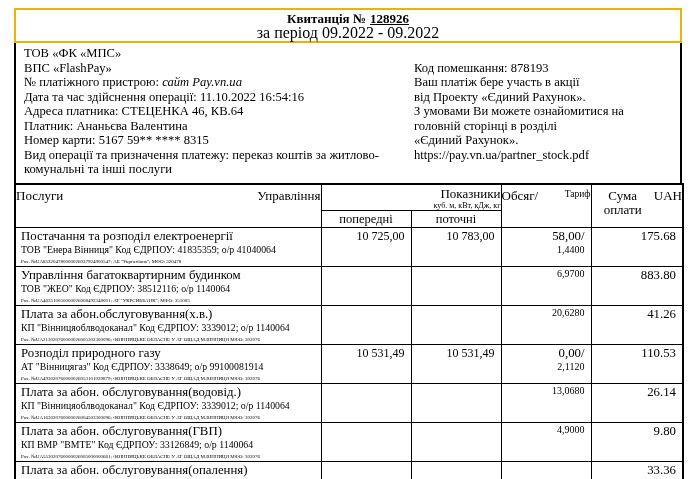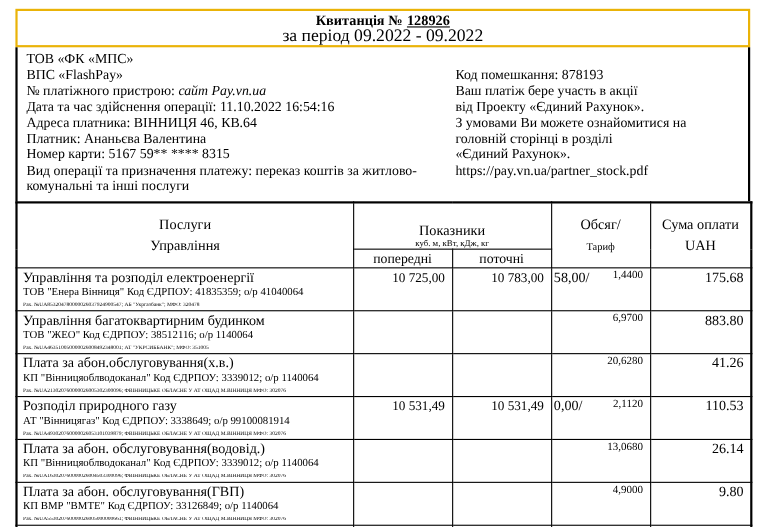--- a/index.html
+++ b/index.html
@@ -26,34 +26,34 @@
   .info-right { flex: 1; padding-top: 14.5px; }
   .iline { font-size: 12.6px; line-height: 14.5px; }
   .it { font-style: italic; }
 
   
   table { border-collapse: collapse; width: 668px; table-layout: fixed; }
   table { border: 2px solid #000; }
   td { border: 1.5px solid #000; padding: 0; vertical-align: top; }
 
   .hc { text-align: center; vertical-align: middle; }
-  .h-split { display: flex; flex-direction: column; justify-content: space-between; height: 38px; padding: 2px 0 3px; }
+  .h-split { display: flex; flex-direction: row; justify-content: space-between; height: 38px; padding: 2px 0 3px; }
   .h-main { font-size: 13px; line-height: 14px; }
   .h-units { font-size: 8px; line-height: 8px; margin-top: 1px; }
   .h-tariff { font-size: 9.5px; }
-  .h-top { height: 23px; padding-top: 18px; }
+  .h-top { height: 23px; padding-top: 2px; text-align: right; }
   .h-meter { font-size: 12.5px; height: 17px; text-align: center; vertical-align: middle; }
 
   .row td { height: 38px; }
   .c-serv { padding: 1px 4px 1px 5px; }
   .svc { font-size: 12.8px; line-height: 14px; }
   .rcp { font-size: 9.8px; line-height: 11px; margin-top: 1px; white-space: nowrap; overflow: hidden; }
   .acc { font-size: 5px; line-height: 6px; margin-top: 4px; white-space: nowrap; overflow: hidden; }
   .c-num { text-align: right; padding: 1px 6px 0 2px; font-size: 12px; }
-  .c-vt .vt-wrap { display: flex; flex-direction: row; justify-content: space-between; height: 35px; padding: 1px 6px 1px 2px; }
+  .c-vt .vt-wrap { display: flex; flex-direction: column; justify-content: flex-start; height: 35px; padding: 1px 6px 1px 2px; }
   .vol { font-size: 12.8px; text-align: right; }
   .trf { font-size: 10px; text-align: right; }
   .c-sum { text-align: right; padding: 1px 6px 0 2px; font-size: 12.8px; }
 </style>
 </head>
 <body>
 
 <div class="receipt">
 
   <div class="title-box">
@@ -76,21 +76,21 @@
 
         <div class="iline">
           <span></span><span>№ платіжного пристрою: </span><span class="it">сайт Pay.vn.ua</span>
         </div>
 
         <div class="iline">
           <span>Дата та час здійснення операції: 11.10.2022 16:54:16</span><span></span><span class="it"></span>
         </div>
 
         <div class="iline">
-          <span>Адреса платника: ВІННИЦЯ 46, КВ.64</span><span></span><span class="it"></span>
+          <span>Адреса платника: СТЕЦЕНКА 46, КВ.64</span><span></span><span class="it"></span>
         </div>
 
         <div class="iline">
           <span>Платник: Ананьєва Валентина</span><span></span><span class="it"></span>
         </div>
 
         <div class="iline">
           <span>Номер карти: 5167 59** **** 8315</span><span></span><span class="it"></span>
         </div>
 
@@ -152,21 +152,21 @@
       </tr>
       <tr>
         <td class="h-meter">попередні</td>
         <td class="h-meter">поточні</td>
       </tr>
     </tbody>
     <tbody>
 
         <tr class="row">
           <td class="c-serv">
-            <div class="svc">Управління та розподіл електроенергії</div>
+            <div class="svc">Постачання та розподіл електроенергії</div>
             <div class="rcp">ТОВ "Енера Вінниця" Код ЄДРПОУ: 41835359; о/р 41040064</div>
             <div class="acc">Рах. №UA853204780000026037924900547; АБ "Укргазбанк"; МФО: 320478</div>
           </td>
           <td class="c-num">10 725,00</td>
           <td class="c-num">10 783,00</td>
           <td class="c-vt">
             <div class="vt-wrap">
               <div class="vol">58,00/</div>
               <div class="trf">1,4400</div>
             </div>

